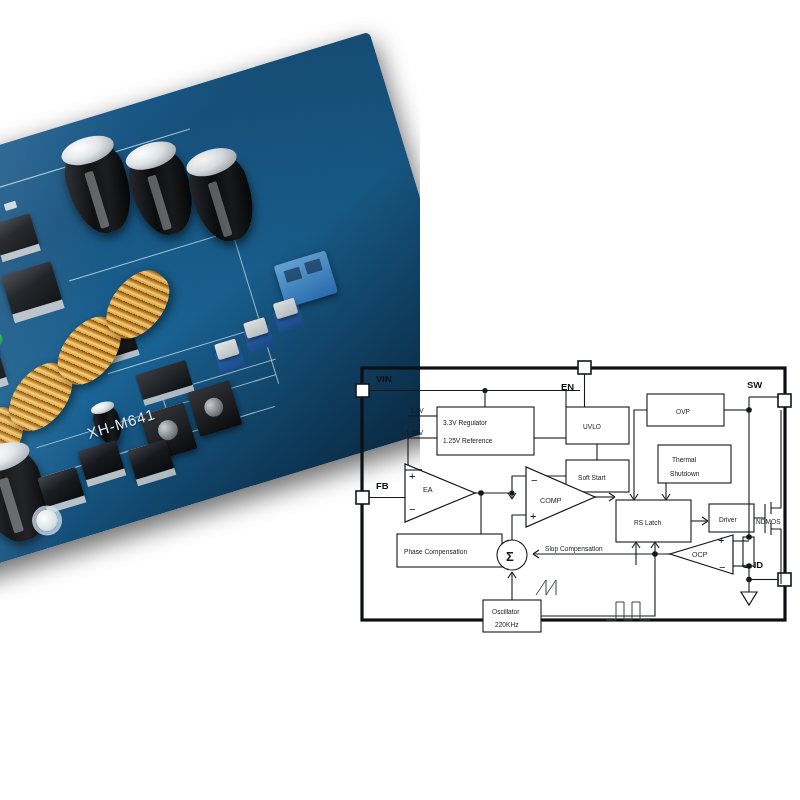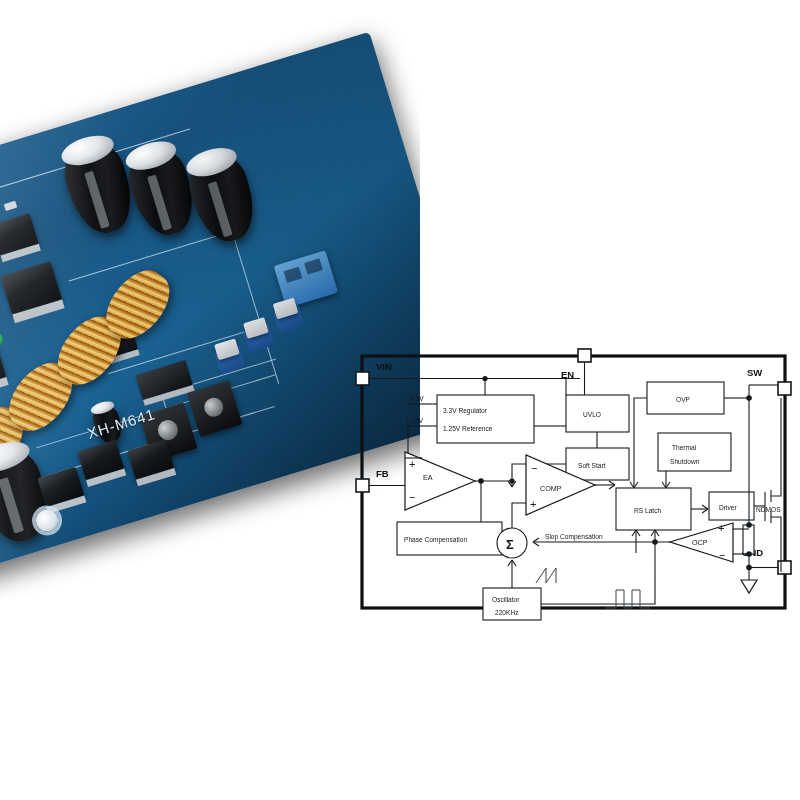--- a/index.html
+++ b/index.html
@@ -43,21 +43,21 @@
        box-shadow:0 3px 6px rgba(0,0,0,.5);}
   .screwHead{position:absolute;border-radius:50%;background:radial-gradient(circle at 35% 32%,#d6dadd,#6d7478 70%,#3a3f43);}
   .hole{position:absolute;border-radius:50%;background:radial-gradient(circle at 40% 35%,#ffffff,#d8e2e8 60%,#8fa3b0);
        box-shadow:0 0 0 4px rgba(210,230,245,.75), 0 2px 5px rgba(0,0,0,.4);}
   .greenLed{position:absolute;border-radius:50%;background:radial-gradient(circle at 38% 34%,#b7ffd0,#16a34a 60%,#0a5e2c);}
   #board-label{position:absolute;left:86px;top:415px;transform:rotate(-17deg);
        color:#dcecf8;font-size:15px;letter-spacing:1px;font-family:"Liberation Sans",sans-serif;
        text-shadow:0 1px 1px rgba(0,0,0,.6);}
 
   
-  #schematic{position:absolute;left:340px;top:340px;width:460px;height:290px;}
+  #schematic{position:absolute;left:340px;top:352px;width:460px;height:290px;}
   #schematic svg{display:block;}
   .blk{fill:#ffffff;stroke:#15181c;stroke-width:1.1;}
   .wire{stroke:#15181c;stroke-width:1.1;fill:none;}
   .wireThin{stroke:#3c4248;stroke-width:1;fill:none;}
   .border{fill:none;stroke:#0d1013;stroke-width:3.2;}
   .pinbox{fill:#ffffff;stroke:#15181c;stroke-width:1.6;}
   .tri{fill:#ffffff;stroke:#15181c;stroke-width:1.2;}
   .dot{fill:#15181c;}
   .lbl{font-family:"Liberation Sans",sans-serif;fill:#15181c;}
   .pinlbl{font-family:"Liberation Sans",sans-serif;fill:#0d1013;font-weight:bold;font-size:9.5px;}

